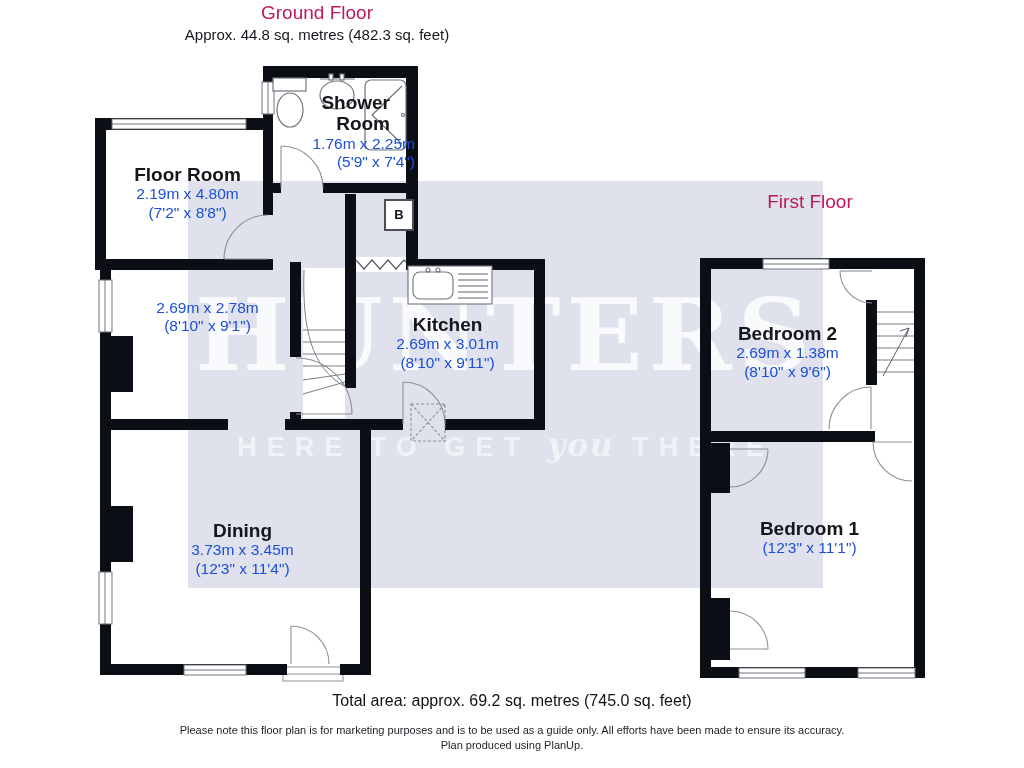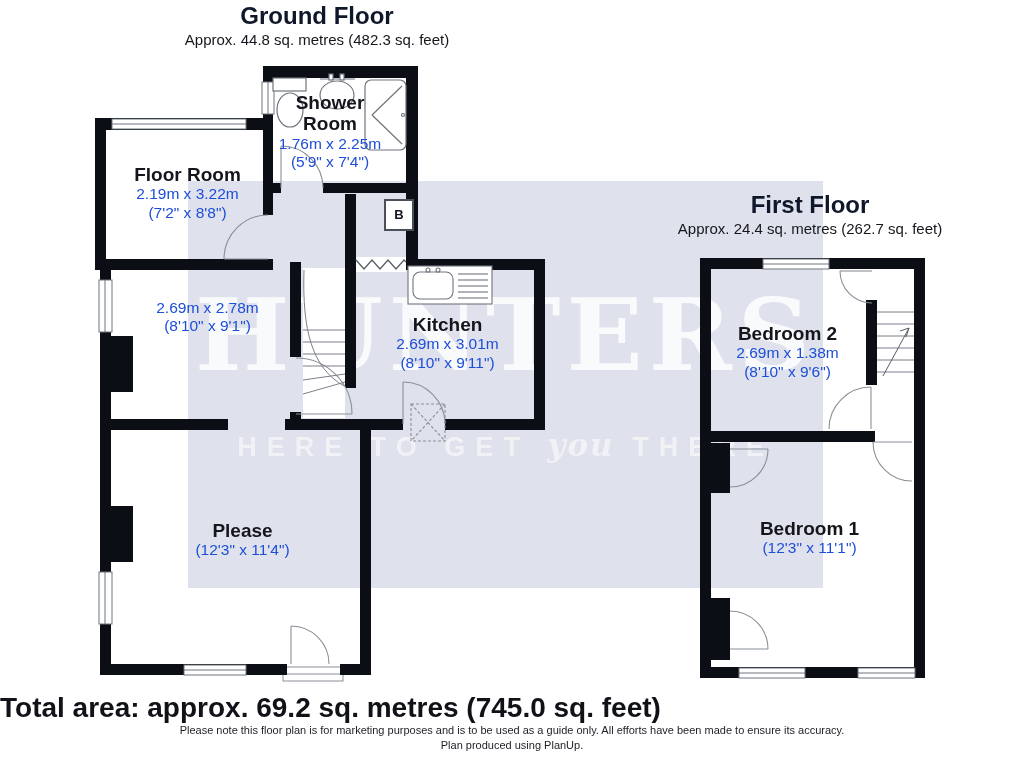--- a/index.html
+++ b/index.html
@@ -23,30 +23,30 @@
     color:rgba(255,255,255,0.55);white-space:nowrap;
   }
   .wm-tagline .script{
     font-family:"DejaVu Serif",serif;font-style:italic;font-weight:700;
     font-size:31px;letter-spacing:2px;text-transform:lowercase;
   }
   
   .plan-svg{position:absolute;left:0;top:0;z-index:1;}
   
   .lbl{position:absolute;z-index:2;text-align:center;}
-  .floor-title{font-size:24px;font-weight:700;color:#0f172a;line-height:1.1;}
+  .floor-title{font-size:19px;font-weight:400;color:#be185d;line-height:1.1;}
   .floor-area{font-size:15px;color:#15171d;margin-top:2px;}
   .room-name{font-weight:700;font-size:19px;line-height:1.12;margin:0 auto;color:#14161c;}
   .room-dims{font-size:15.5px;line-height:1.18;color:#1d4ed8;}
   .boiler{
     position:absolute;z-index:2;left:384px;top:199px;width:26px;height:28px;
     background:#fff;border:2px solid #4a4f58;text-align:center;
     font-size:13px;font-weight:700;line-height:28px;color:#14161c;
   }
-  .footer-total{position:absolute;z-index:2;left:0;top:692px;width:1024px;font-size:28px;color:#101218;font-weight:bold;}
+  .footer-total{position:absolute;z-index:2;left:0;top:692px;width:1024px;text-align:center;font-size:16px;color:#101218;}
   .footer-small{position:absolute;z-index:2;left:112px;top:723px;width:800px;text-align:center;font-size:11px;line-height:1.4;color:#1c1e24;}
 </style>
 </head>
 <body>
 
 <div class="wm-band">
   <div class="wm-brand">HUNTERS</div>
   <div class="wm-tagline"><span>HERE TO GET</span> <span class="script">you</span> <span>THERE</span></div>
 </div>
 
@@ -254,48 +254,48 @@
   </g>
 </svg>
 
 <div class="lbl" style="left:137px;top:3px;width:360px;">
   <div class="floor-title">Ground Floor</div>
   <div class="floor-area">Approx. 44.8 sq. metres (482.3 sq. feet)</div>
 </div>
 
 <div class="lbl" style="left:630px;top:192px;width:360px;">
   <div class="floor-title">First Floor</div>
-  <div class="floor-area">Approx. 24.4 sq. metres (262.7 sq. feet)</div>
-</div>
-
-<div class="lbl" style="left:245px;top:92px;width:170px;">
+</div>
+
+<div class="lbl" style="left:245px;top:92px;width:170px;text-align:right;">
   <div class="room-name" style="width:120px;">Shower Room</div>
   <div class="room-dims">1.76m x 2.25m</div>
   <div class="room-dims">(5'9" x 7'4")</div>
 </div>
 
 <div class="lbl" style="left:100px;top:164px;width:175px;">
   <div class="room-name" style="width:120px;">Floor Room</div>
-  <div class="room-dims">2.19m x 3.22m</div>
+  <div class="room-dims">2.19m x 4.80m</div>
   <div class="room-dims">(7'2" x 8'8")</div>
 </div>
 
 <div class="lbl" style="left:120px;top:299px;width:175px;">
   <div class="room-dims">2.69m x 2.78m</div>
   <div class="room-dims">(8'10" x 9'1")</div>
 </div>
 
 <div class="lbl" style="left:360px;top:314px;width:175px;">
   <div class="room-name">Kitchen</div>
   <div class="room-dims">2.69m x 3.01m</div>
   <div class="room-dims">(8'10" x 9'11")</div>
 </div>
 
 <div class="lbl" style="left:155px;top:520px;width:175px;">
-  <div class="room-name">Please</div>
+  <div class="room-name">Dining</div>
+  <div class="room-dims">3.73m x 3.45m</div>
   <div class="room-dims">(12'3" x 11'4")</div>
 </div>
 
 <div class="lbl" style="left:700px;top:323px;width:175px;">
   <div class="room-name">Bedroom 2</div>
   <div class="room-dims">2.69m x 1.38m</div>
   <div class="room-dims">(8'10" x 9'6")</div>
 </div>
 
 <div class="lbl" style="left:722px;top:518px;width:175px;">

